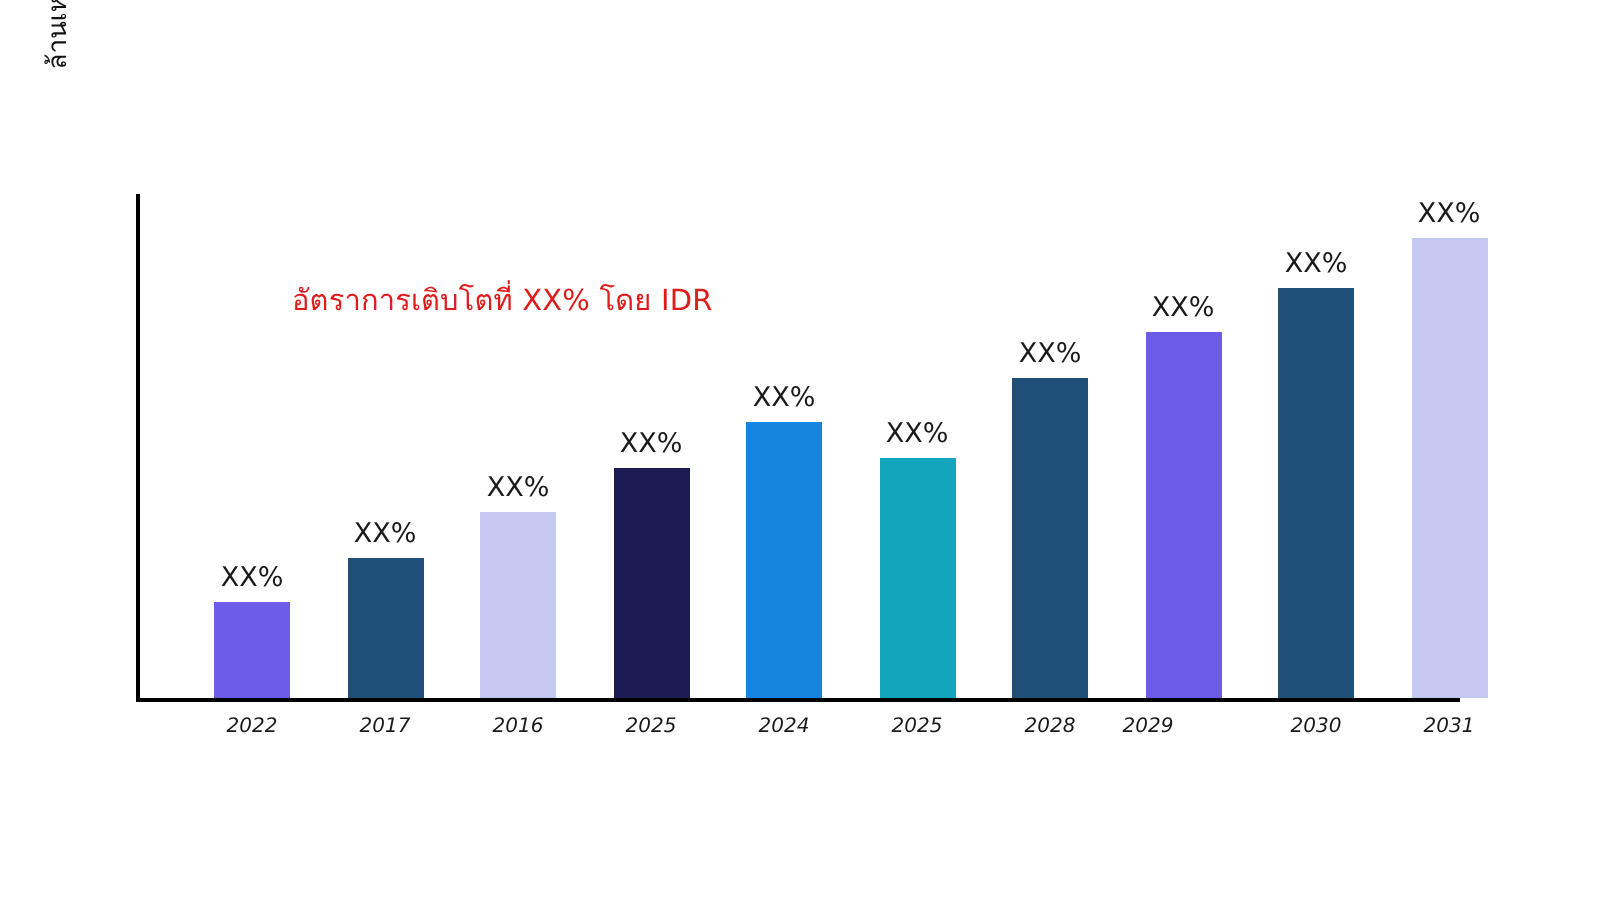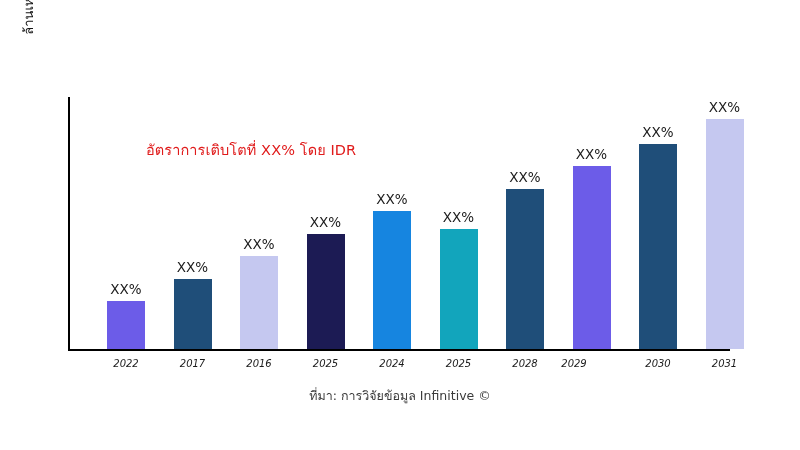--- a/index.html
+++ b/index.html
@@ -210,15 +210,14 @@
       <div class="x-tick-label" style="left: 226px;">2016</div>
       <div class="x-tick-label" style="left: 292.5px;">2025</div>
       <div class="x-tick-label" style="left: 359px;">2024</div>
       <div class="x-tick-label" style="left: 425.5px;">2025</div>
       <div class="x-tick-label" style="left: 492px;">2028</div>
       <div class="x-tick-label" style="left: 541px;">2029</div>
       <div class="x-tick-label" style="left: 625px;">2030</div>
       <div class="x-tick-label" style="left: 691.5px;">2031</div>
     </div>
 
-  <div id="source-caption">ที่มา: การวิจัยข้อมูล Infinitive ©</div>
 
 </div>
 
 </body></html>

